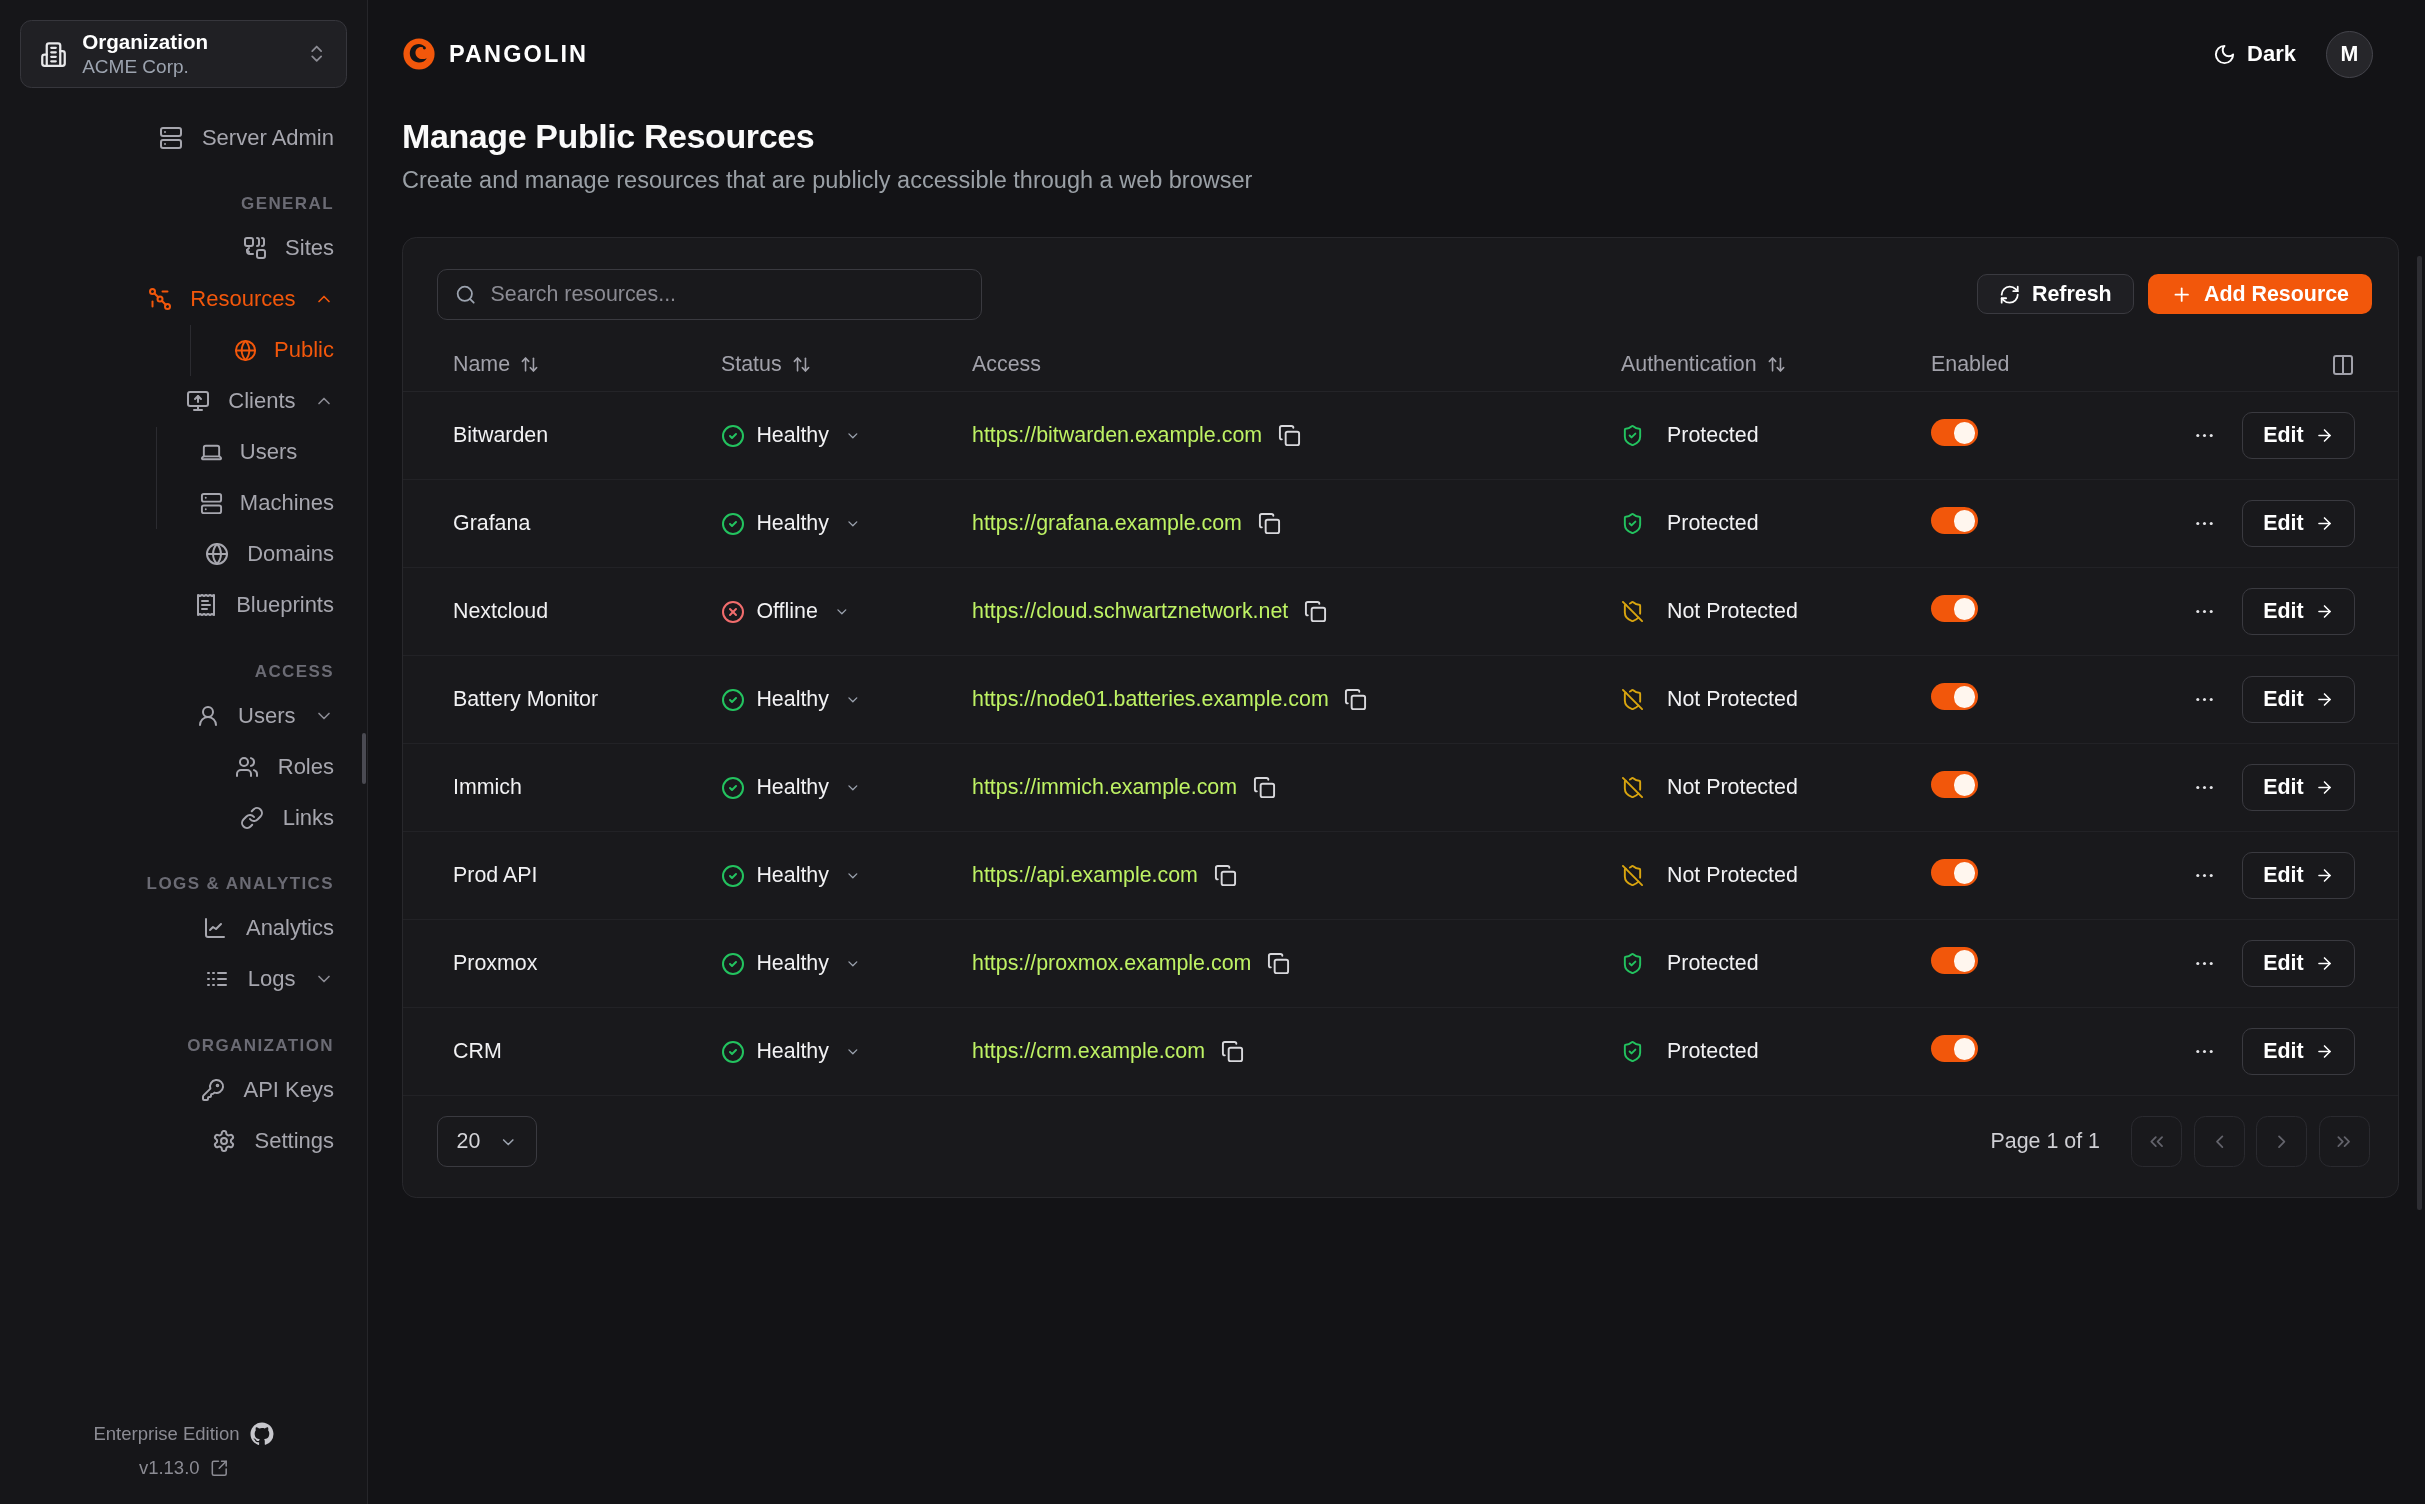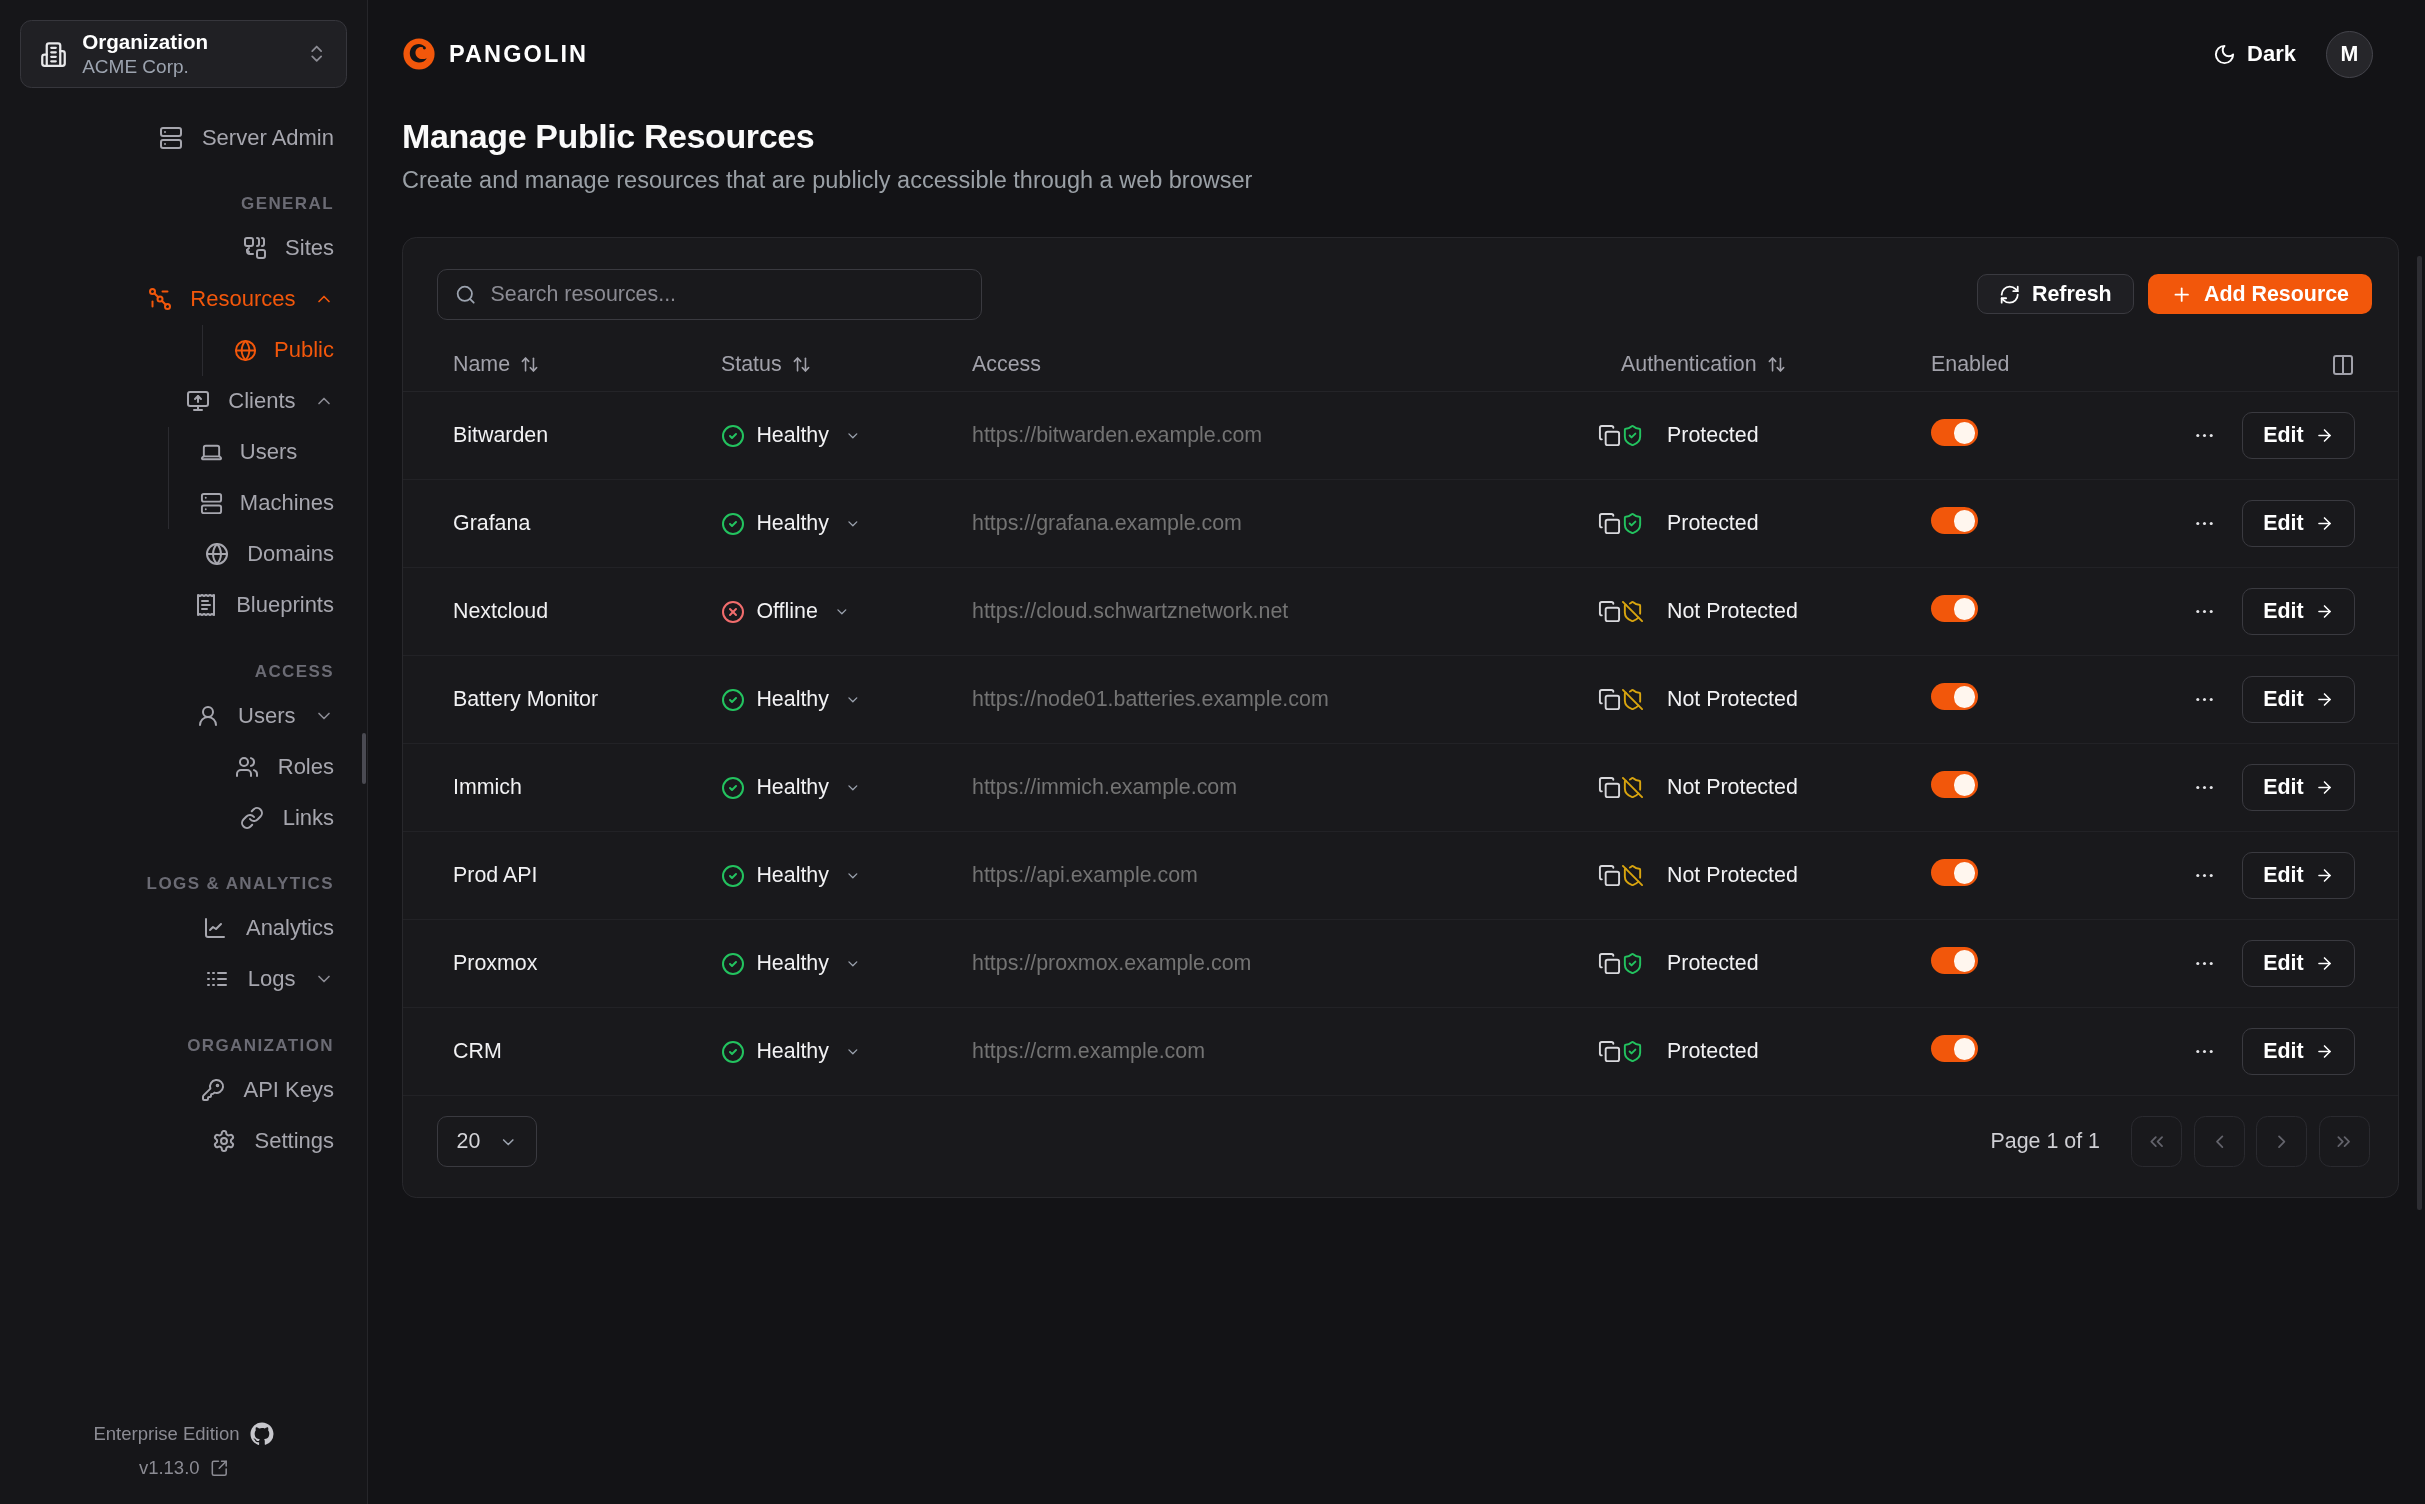--- a/index.html
+++ b/index.html
@@ -21,21 +21,21 @@
 
   .nav { margin-top:24px; flex:1 1 auto; display:flex; flex-direction:column;align-items:flex-end; }
   .nav-item { display:flex; align-items:center; gap:18.5px; height:51px; padding:0 13px;
     border-radius:8.5px; color:#a6a6ae; font-size:22px; cursor:pointer; }
   .nav-item .ic { width:24px; height:24px; flex:0 0 24px; }
   .nav-item .chev { margin-left:auto; width:20px; height:20px; color:#8b8b93; }
   .nav-item.active { color:var(--accent); }
   .nav-item.active .chev { color:var(--accent); }
   .section-label { margin:31px 0 8.5px; padding:0 13px; font-size:17px; font-weight:700;
     letter-spacing:1.4px; color:#6b6b74; }
-  .subtree { margin-left:15.7px; padding-left:18px; border-left:1.4px solid #2b2b30; }
+  .subtree { margin-left:15.7px; padding-left:30px; border-left:1.4px solid #2b2b30; }
   .subtree .nav-item { gap:17px; }
   .subtree .nav-item .ic { width:23px; height:23px; flex-basis:23px; }
 
   .side-footer { margin-top:auto; display:flex; flex-direction:column; align-items:center; gap:11.4px;
     color:#8b8b93; font-size:18.5px; }
   .side-footer .frow { display:flex; align-items:center; gap:10px; }
   .side-footer .gh { width:24px; height:24px; color:#c7c7cc; }
   .side-footer .ext { width:18.5px; height:18.5px; color:#8b8b93; }
   .side-scroll { position:absolute; right:1.4px; top:733px; width:3.6px; height:51px;
     background:#4a4a52; border-radius:2.1px; }
@@ -81,21 +81,21 @@
 
   .trow { height:88px; border-bottom:0.7px solid #222226; font-size:21.4px; }
   .c-name { color:#f1f1f3; font-weight:500; }
   .c-status { display:flex; align-items:center; gap:11.4px; }
   .sic { width:24px; height:24px; }
   .ic-healthy { color:var(--green); display:none; }
   .ic-offline { color:var(--red); display:none; }
   .trow.healthy .ic-healthy { display:block; }
   .trow.offline .ic-offline { display:block; }
   .c-status .dd { width:15.7px; height:15.7px; color:#9ca3af; margin-left:4.3px; cursor:pointer; }
-  .c-access { display:flex; align-items:center; gap:15.7px; color:#737373;justify-content:space-between; }
+  .c-access { display:flex; align-items:center; gap:15.7px; color:#bef264; }
   .copy-btn { width:23px; height:23px; color:#d8d8dc; background:none; border:none; cursor:pointer; padding:0; }
   .copy-btn svg { width:23px; height:23px; }
   .c-auth { display:flex; align-items:center; gap:23px; }
   .aic { width:23px; height:23px; }
   .ic-protected { color:var(--green); display:none; }
   .ic-unprotected { color:var(--amber); display:none; }
   .trow.protected .ic-protected { display:block; }
   .trow.unprotected .ic-unprotected { display:block; }
   .toggle { position:relative; width:47px; height:27px; border-radius:13.5px; background:var(--accent);
     border:none; cursor:pointer; }

